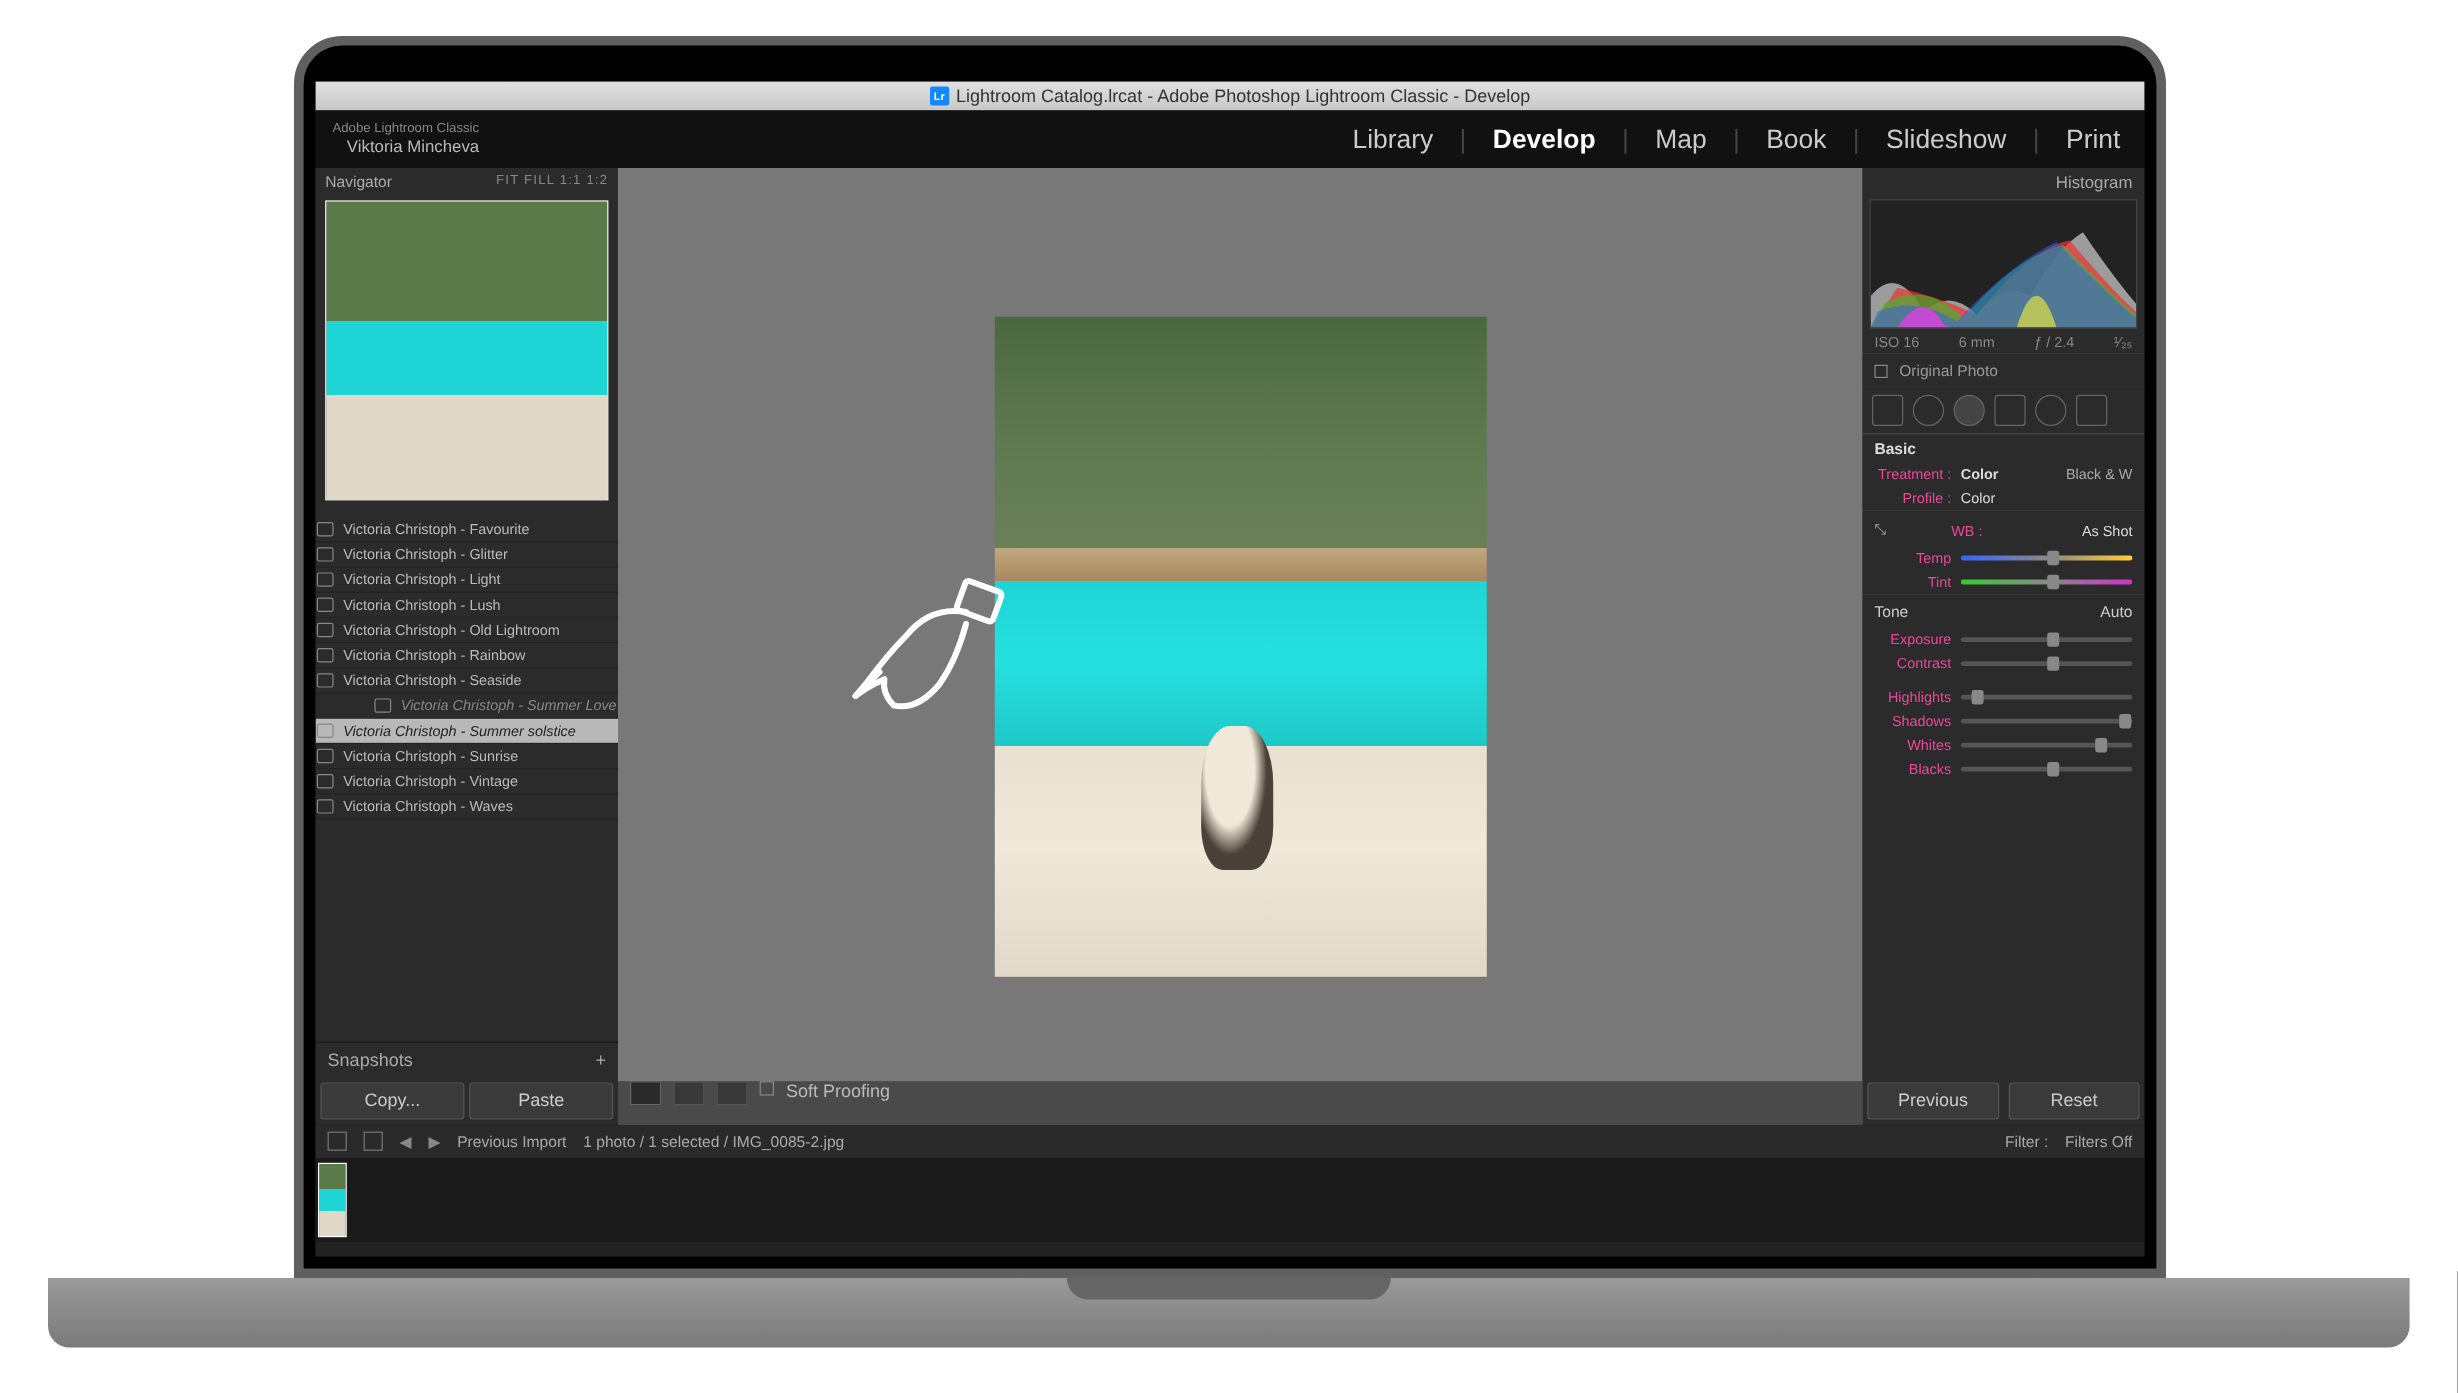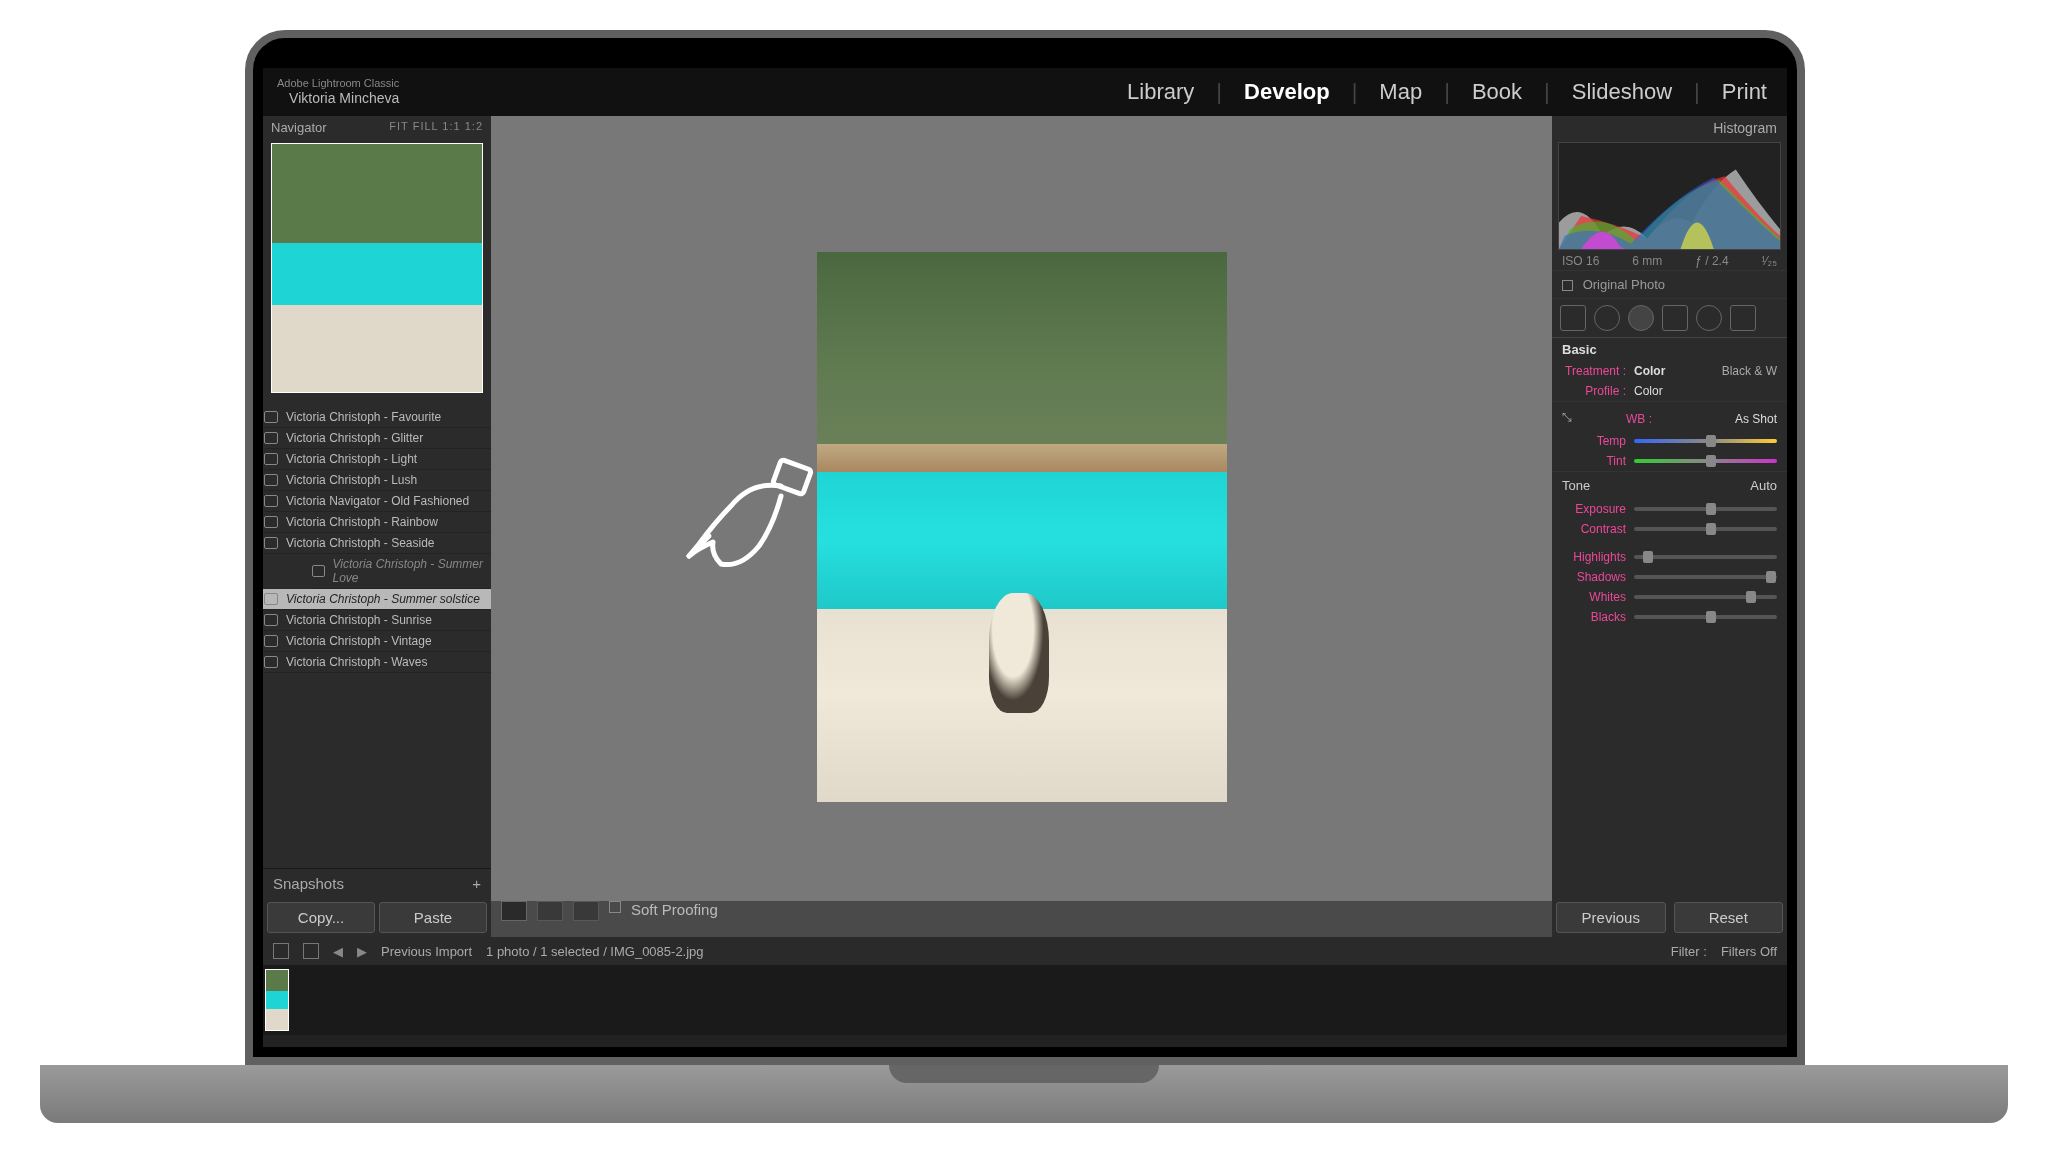--- a/index.html
+++ b/index.html
@@ -59,21 +59,21 @@
 }
 .identity { color: #bbb; font-size: 14px; line-height: 1.2; text-align: right; }
 .identity .app { font-size: 11px; color: #888; }
 .modules { display: flex; gap: 10px; color: #ccc; font-size: 22px; }
 .modules span { padding: 0 6px; cursor: pointer; }
 .modules .sep { color: #444; }
 .modules .active { color: #fff; font-weight: 600; }
 
 
 .workspace { flex: 1; display: flex; min-height: 0; }
-.left-panel { width: 228px; background: #2b2b2b; display: flex; flex-direction: column; }
+.left-panel { width: 252px; background: #2b2b2b; display: flex; flex-direction: column; }
 .center-area { flex: 1; background: #787878; display: flex; align-items: center; justify-content: center; position: relative; }
 .right-panel { width: 235px; background: #2b2b2b; display: flex; flex-direction: column; font-size: 13px; color: #aaa; }
 
 
 .nav-header { display: flex; justify-content: space-between; padding: 4px 8px; font-size: 13px; color: #aaa; }
 .nav-zoom { font-size: 11px; color: #888; letter-spacing: 1px; }
 .nav-thumb { margin: 4px 8px; border: 1px solid #fff; height: 250px; background: linear-gradient(to bottom, #5a7a4a 0%, #5a7a4a 40%, #1fd4d4 40%, #1fd4d4 65%, #e0d8c8 65%, #e0d8c8 100%); position: relative; }
 
 
 .preset-list { flex: 1; overflow: hidden; margin-top: 10px; }
@@ -160,20 +160,24 @@
 .filmstrip-bar .spacer { flex:1; }
 .film-tray { height: 70px; background:#1a1a1a; padding:4px 0; display:flex;}
 .film-thumb { width: 24px; height: 62px; margin-left:2px; background: linear-gradient(#5a7a4a 35%, #1fd4d4 35% 65%, #e0d8c8 65%); border:1px solid #fff;}
 </style>
 </head>
 <body>
 
 <div class="laptop">
   <div class="screen">
 
+    <div class="titlebar">
+      <span class="lr-icon">Lr</span>
+      <span>Lightroom Catalog.lrcat - Adobe Photoshop Lightroom Classic - Develop</span>
+    </div>
 
     <div class="header">
       <div class="identity">
         <div class="app">Adobe Lightroom Classic</div>
         <div>Viktoria Mincheva</div>
       </div>
       <div class="modules">
         <span>Library</span>
           <span class="sep">|</span>
         <span class="active">Develop</span>
@@ -209,21 +213,21 @@
           <div class="preset-item">
               <span class="preset-icon"></span>
               <span>Victoria Christoph - Light</span>
             </div>
           <div class="preset-item">
               <span class="preset-icon"></span>
               <span>Victoria Christoph - Lush</span>
             </div>
           <div class="preset-item">
               <span class="preset-icon"></span>
-              <span>Victoria Navigator - Old Fashioned</span>
+              <span>Victoria Christoph - Old Lightroom</span>
             </div>
           <div class="preset-item">
               <span class="preset-icon"></span>
               <span>Victoria Christoph - Rainbow</span>
             </div>
           <div class="preset-item">
               <span class="preset-icon"></span>
               <span>Victoria Christoph - Seaside</span>
             </div>
           <div class="preset-item italic">

